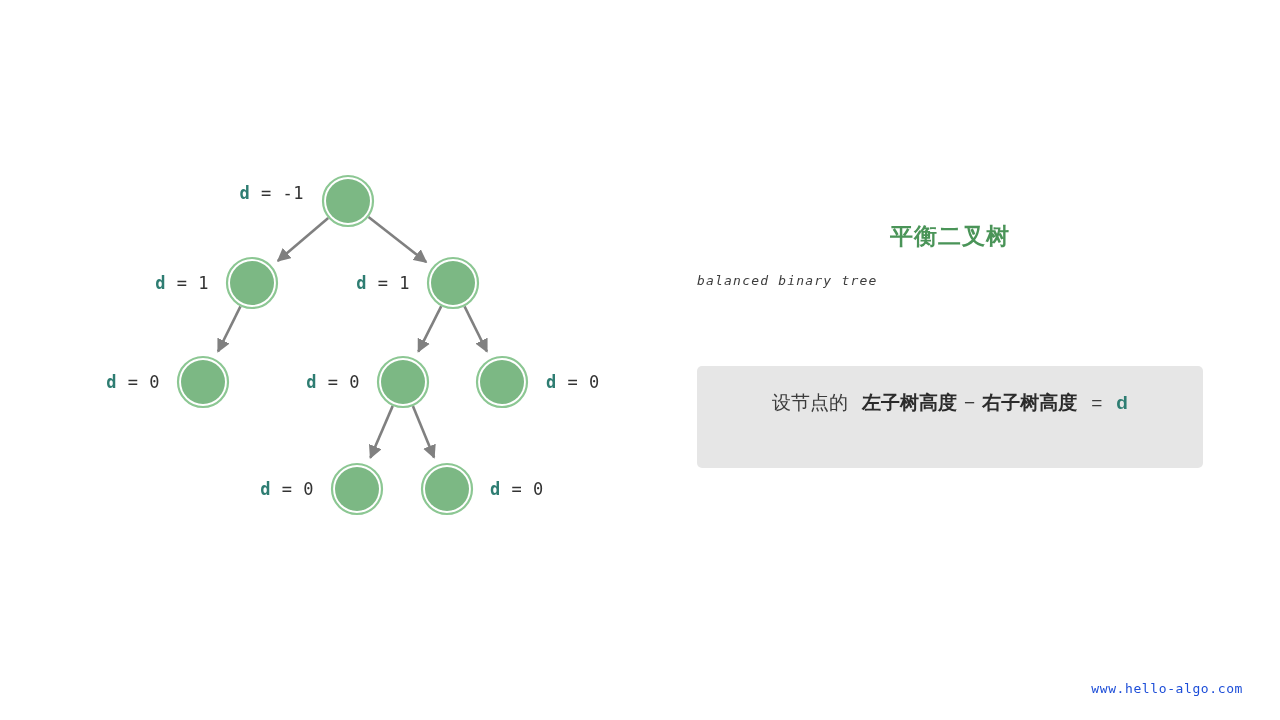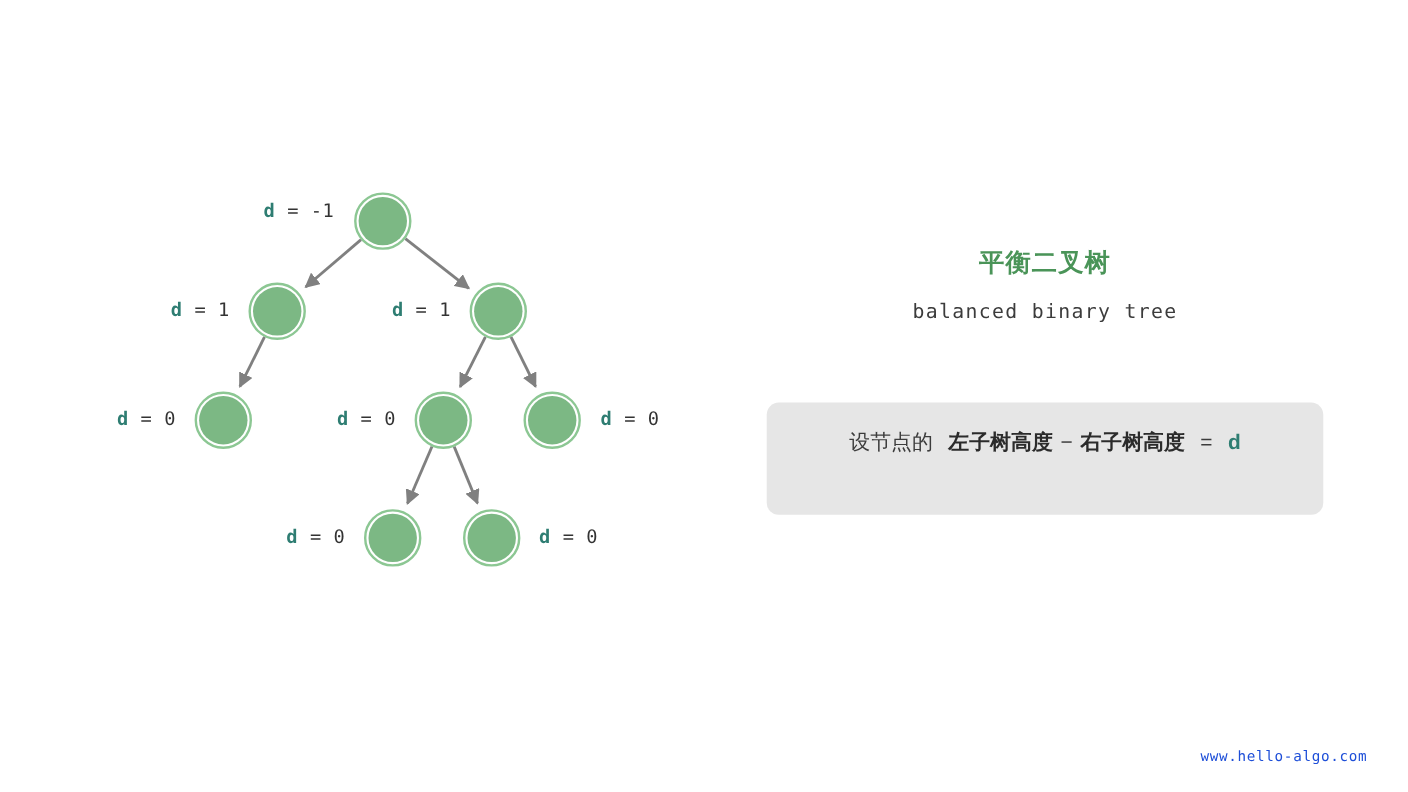--- a/index.html
+++ b/index.html
@@ -52,42 +52,43 @@
   
   #panel {
     position: absolute;
     left: 697px;
     top: 225px;
     width: 506px;
   }
   #title {
     text-align: center;
     color: #4a9458;
-    font-family: Liberation Serif, serif;
+    font-family: Liberation Mono, monospace;
     font-weight: bold;
     font-size: 23px;
     letter-spacing: 1px;
     line-height: 1.2;
   }
   #subtitle {
-    text-align: center;
+    text-align: left;
     margin-top: 20px;
     color: #3c3c3c;
     font-family: "DejaVu Sans Mono", "Liberation Mono", monospace;
-    font-size: 18px;
+    font-size: 13px;
     letter-spacing: 1.2px;
+    font-style: italic;
   }
   #infobox {
     position: absolute;
     left: 0px;
     top: 141px;
     width: 506px;
     height: 102px;
     background: #e6e6e6;
-    border-radius: 11px;
+    border-radius: 5px;
     box-sizing: border-box;
     padding: 22px 0 0 0;
   }
   .info-line {
     text-align: center;
     font-family: "Liberation Sans", sans-serif;
     font-size: 19px;
     color: #3c3c3c;
     line-height: 30px;
     white-space: nowrap;

